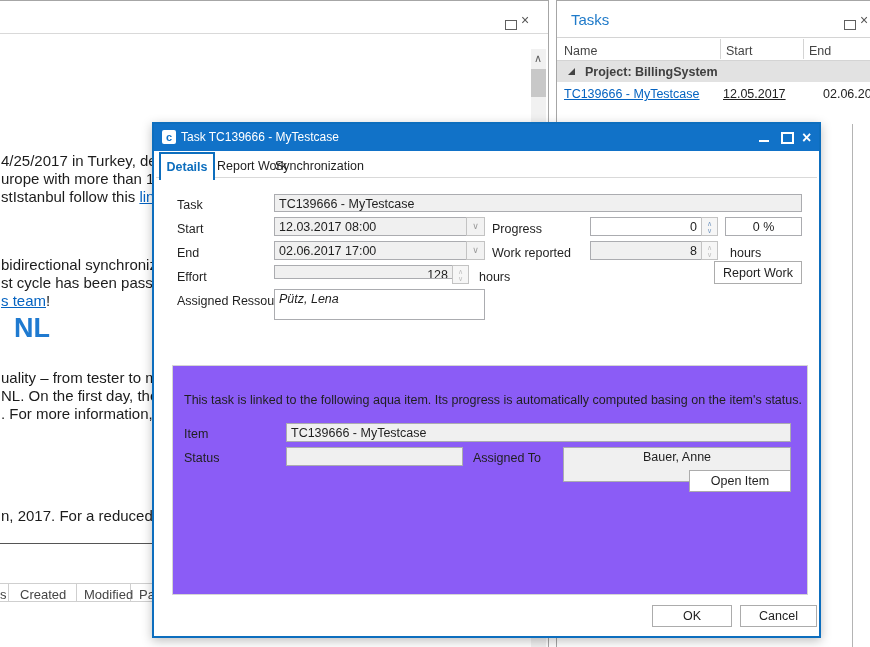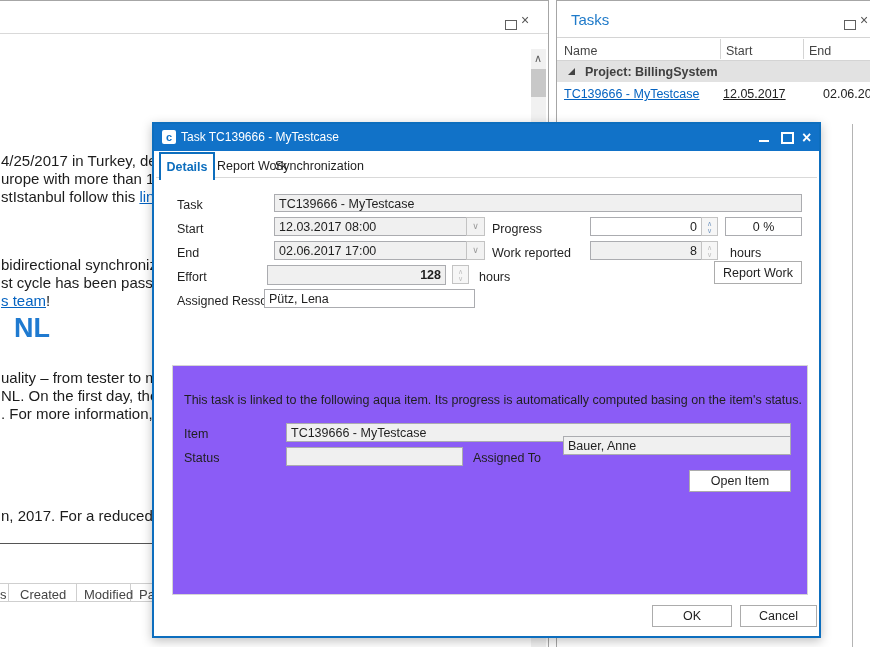--- a/index.html
+++ b/index.html
@@ -144,28 +144,28 @@
     <div class="field" style="left:120px;top:93px;width:193px;height:19px;">12.03.2017 08:00</div>
     <div class="ddbtn" style="left:312px;top:93px;width:19px;height:19px;">
       <span>∨</span>
       </div>
 
     <div class="field" style="left:120px;top:117px;width:193px;height:19px;">02.06.2017 17:00</div>
     <div class="ddbtn" style="left:312px;top:117px;width:19px;height:19px;">
       <span>∨</span>
       </div>
 
-    <div class="field num" style="left:113px;top:141px;width:179px;height:20px;font-weight:bold;">128</div>
+    <div class="field num" style="left:120px;top:141px;width:179px;height:14px;">128</div>
     <div class="spin disabled" style="left:298px;top:141px;width:17px;height:19px;">
       <span>∧</span>
       <span>∨</span>
       </div>
     <div class="lbl" style="left:325px;top:146px;">hours</div>
 
-    <div class="field white" style="left:110px;top:165px;width:211px;height:19px;">Pütz, Lena</div>
+    <div class="field white" style="left:120px;top:165px;width:211px;height:31px;font-style:italic;">Pütz, Lena</div>
 
     <div class="lbl" style="left:338px;top:98px;">Progress</div>
     <div class="lbl" style="left:338px;top:122px;">Work reported</div>
 
     <div class="field white num" style="left:436px;top:93px;width:112px;height:19px;">0</div>
     <div class="spin" style="left:547px;top:93px;width:17px;height:19px;">
       <span>∧</span>
       <span>∨</span>
       </div>
     <div class="field white" style="left:571px;top:93px;width:77px;height:19px;text-align:center;">0 %</div>
@@ -182,21 +182,21 @@
     <div class="groupbox" style="left:18px;top:241px;width:636px;height:230px;">
       <div class="lbl" style="left:11px;top:27px;">This task is linked to the following aqua item. Its progress is automatically computed basing on the item's status.</div>
 
       <div class="lbl" style="left:11px;top:61px;">Item</div>
       <div class="field" style="left:113px;top:57px;width:505px;height:19px;">TC139666 - MyTestcase</div>
 
       <div class="lbl" style="left:11px;top:85px;">Status</div>
       <div class="field" style="left:113px;top:81px;width:177px;height:19px;"></div>
 
       <div class="lbl" style="left:300px;top:85px;">Assigned To</div>
-      <div class="field" style="left:390px;top:70px;width:228px;height:19px;">Bauer, Anne</div>
+      <div class="field" style="left:390px;top:81px;width:228px;height:35px;text-align:center;">Bauer, Anne</div>
 
       <div class="btn" style="left:516px;top:104px;width:102px;height:22px;">Open Item</div>
     </div>
 
     <div class="btn" style="left:498px;top:481px;width:80px;height:22px;">OK</div>
     <div class="btn" style="left:586px;top:481px;width:77px;height:22px;">Cancel</div>
   </div>
 
 </div>
 

